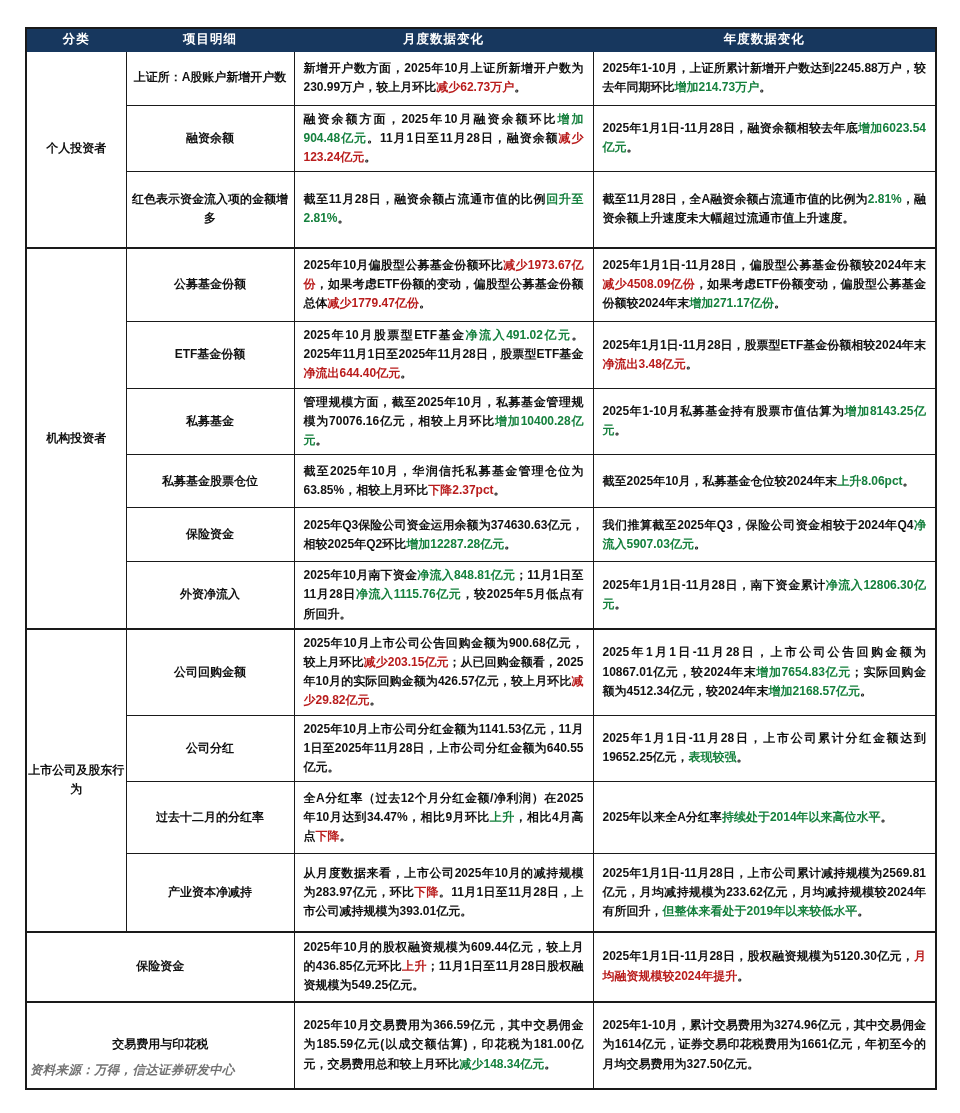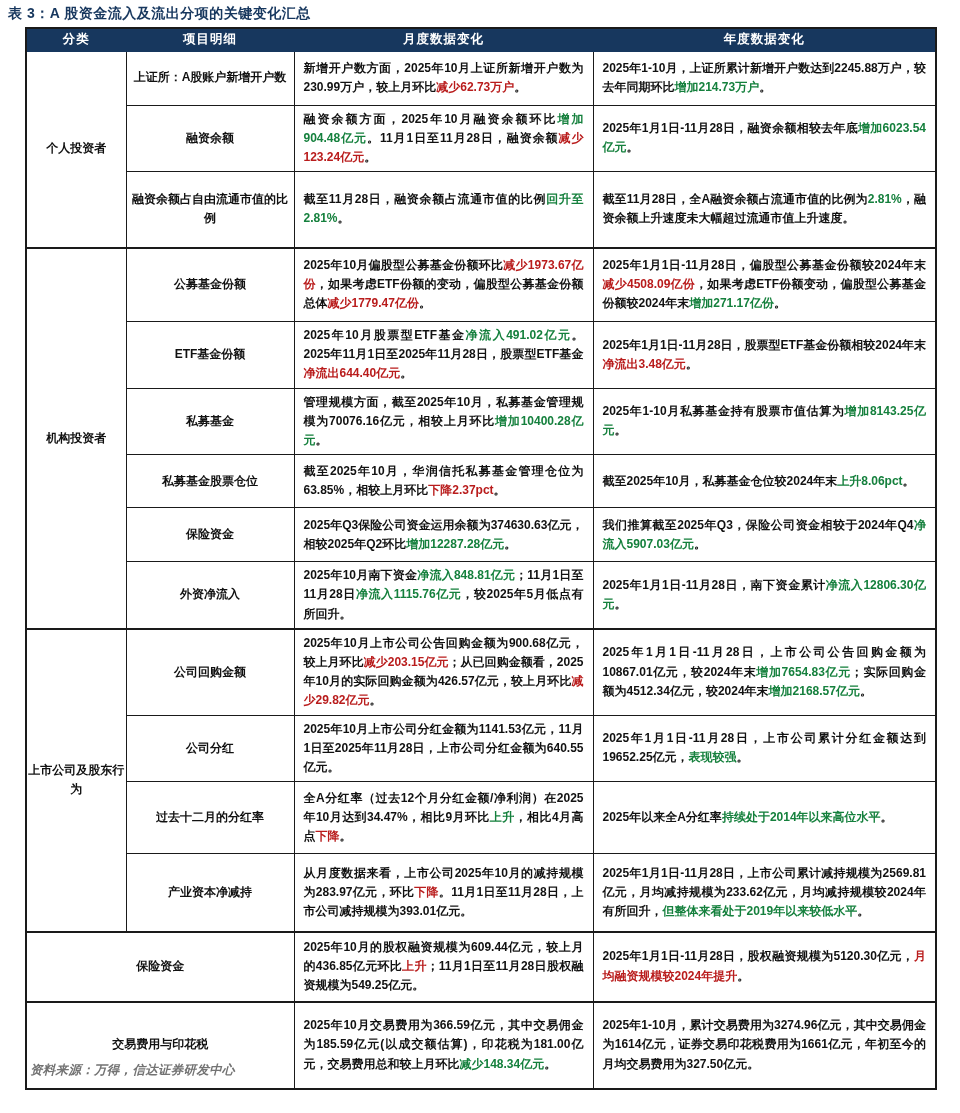--- a/index.html
+++ b/index.html
@@ -38,21 +38,20 @@
     font-weight:600; color:#737373; letter-spacing:0.3px;
   }
   .src { top:1062px; }
   .note { top:1086px; }
 </style>
 </head>
 <body>
 
 <div class="page">
 
-  <div class="title">表 3：A 股资金流入及流出分项的关键变化汇总</div>
 
   <table class="summary">
     <colgroup>
         <col class="c1">
         <col class="c2">
         <col class="c3">
         <col class="c4">
       </colgroup>
     <thead>
       <tr>
@@ -69,21 +68,21 @@
         <td class="label">上证所：A股账户新增开户数</td>
         <td><span class="seg-k">新增开户数方面，2025年10月上证所新增开户数为230.99万户，较上月环比</span><span class="seg-g">减少62.73万户</span><span class="seg-k">。</span></td>
         <td><span class="seg-k">2025年1-10月，上证所累计新增开户数达到2245.88万户，较去年同期环比</span><span class="seg-r">增加214.73万户</span><span class="seg-k">。</span></td>
       </tr>
       <tr style="height:66px">
         <td class="label">融资余额</td>
         <td><span class="seg-k">融资余额方面，2025年10月融资余额环比</span><span class="seg-r">增加904.48亿元</span><span class="seg-k">。11月1日至11月28日，融资余额</span><span class="seg-g">减少123.24亿元</span><span class="seg-k">。</span></td>
         <td><span class="seg-k">2025年1月1日-11月28日，融资余额相较去年底</span><span class="seg-r">增加6023.54亿元</span><span class="seg-k">。</span></td>
       </tr>
       <tr style="height:76px">
-        <td class="label">融资余额占自由流通市值的比例</td>
+        <td class="label">红色表示资金流入项的金额增多</td>
         <td><span class="seg-k">截至11月28日，融资余额占流通市值的比例</span><span class="seg-r">回升至2.81%</span><span class="seg-k">。</span></td>
         <td><span class="seg-k">截至11月28日，全A融资余额占流通市值的比例为</span><span class="seg-r">2.81%</span><span class="seg-k">，融资余额上升速度未大幅超过流通市值上升速度。</span></td>
       </tr>
 
       <tr class="gstart" style="height:74px">
         <td class="cat" rowspan="6">机构投资者</td>
         <td class="label">公募基金份额</td>
         <td><span class="seg-k">2025年10月偏股型公募基金份额环比</span><span class="seg-g">减少1973.67亿份</span><span class="seg-k">，如果考虑ETF份额的变动，偏股型公募基金份额总体</span><span class="seg-g">减少1779.47亿份</span><span class="seg-k">。</span></td>
         <td><span class="seg-k">2025年1月1日-11月28日，偏股型公募基金份额较2024年末</span><span class="seg-g">减少4508.09亿份</span><span class="seg-k">，如果考虑ETF份额变动，偏股型公募基金份额较2024年末</span><span class="seg-r">增加271.17亿份</span><span class="seg-k">。</span></td>
       </tr>

